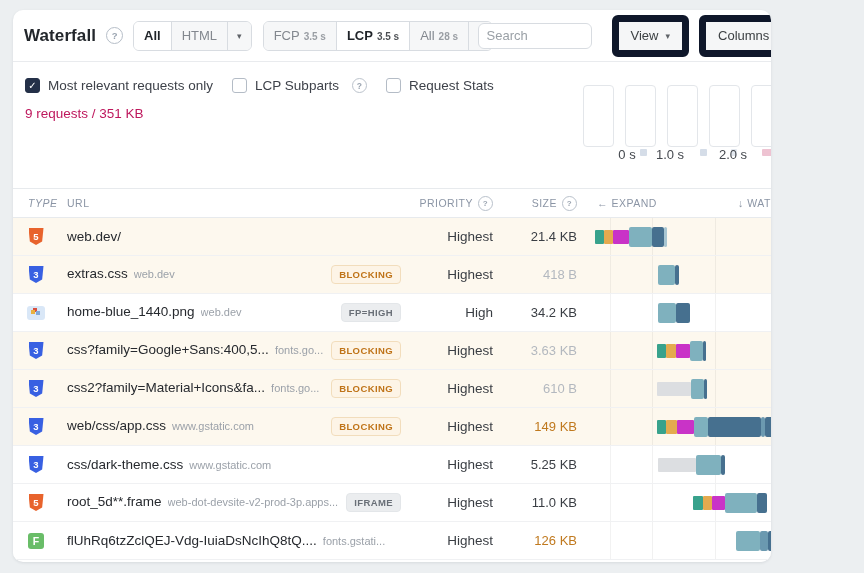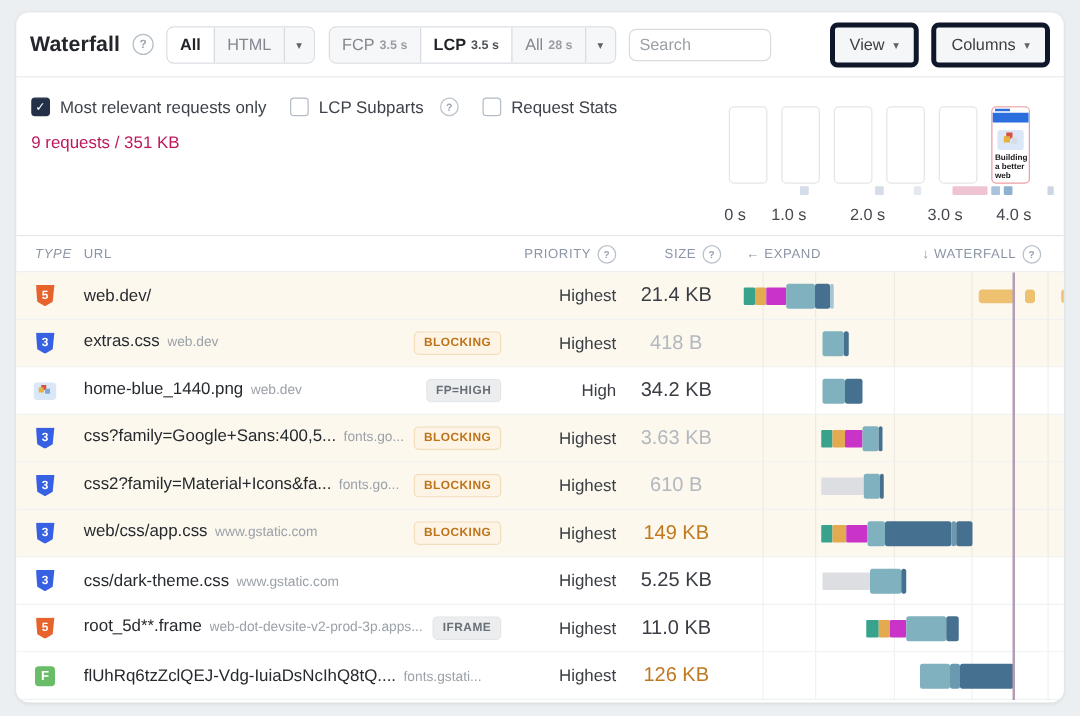--- a/index.html
+++ b/index.html
@@ -1,52 +1,52 @@
 <!DOCTYPE html>
 <html><head>
 <meta charset="utf-8">
 <style>
   html,body{margin:0;padding:0;}
   body{width:864px;height:573px;background:#eceff1;font-family:"Liberation Sans",sans-serif;position:relative;overflow:hidden;-webkit-font-smoothing:antialiased;}
-  .card{position:absolute;left:13px;top:10px;width:838px;height:552px;background:#fff;border-radius:10px;box-shadow:0 1px 3px rgba(30,40,60,.10);overflow:hidden;}
+  .card{position:absolute;left:13px;top:10px;width:758px;height:552px;background:#fff;border-radius:10px;box-shadow:0 1px 3px rgba(30,40,60,.10);overflow:hidden;}
 
   
   .toolbar{height:52px;display:flex;align-items:center;padding:0 11px;border-bottom:1px solid #e9ebee;box-sizing:border-box;gap:10px;}
   .title{font-size:17px;font-weight:bold;color:#23272c;letter-spacing:.1px;}
   .help{display:inline-flex;align-items:center;justify-content:center;width:15px;height:15px;border:1.4px solid #b6bec8;border-radius:50%;color:#9aa4b0;font-size:9.5px;font-weight:bold;flex:none;}
   .help-sm{display:inline-flex;align-items:center;justify-content:center;width:13px;height:13px;border:1.3px solid #bcc3cc;border-radius:50%;color:#9aa4b0;font-size:8.5px;font-weight:bold;margin-left:5px;flex:none;}
   .seg-group{display:flex;border:1px solid #d8dce1;border-radius:6px;overflow:hidden;height:28px;flex:none;}
   .seg{padding:0 10px;display:flex;align-items:center;gap:4px;font-size:13px;color:#83888f;background:#f6f7f8;border-left:1px solid #d8dce1;cursor:default;}
   .seg:first-child{border-left:none;}
   .seg.sel{background:#fff;color:#1f2328;font-weight:bold;}
   .seg .unit{font-size:10px;font-weight:bold;opacity:.8;margin-top:1px;}
   .seg.dd{font-size:9px;color:#5f6368;padding:0 9px;}
   .search{width:96px;height:24px;border:1px solid #d8dce1;border-radius:6px;padding:0 8px;font-size:13px;color:#333;outline:none;font-family:inherit;}
   .search::placeholder{color:#9aa0a6;}
   .spacer{flex:1;}
-  .btn{height:28px;padding:0 12px;background:#f5f6f7;border:4px solid #0f172a;border-radius:6px;display:flex;align-items:center;gap:7px;font-size:13px;color:#3c4043;flex:none;}
+  .btn{height:28px;padding:0 12px;background:#f5f6f7;border:7px solid #0f172a;border-radius:6px;display:flex;align-items:center;gap:7px;font-size:13px;color:#3c4043;flex:none;}
   .btn .caret{font-size:9px;color:#5f6368;margin-top:1px;}
 
   
   .subbar{position:relative;height:126px;}
   .controls{position:absolute;left:12px;top:16px;display:flex;gap:19px;align-items:center;}
   .chk{display:flex;align-items:center;gap:8px;font-size:13.5px;color:#3e424a;}
   .box{width:15px;height:15px;border:1.5px solid #b4bcc6;border-radius:3px;box-sizing:border-box;background:#fff;display:flex;align-items:center;justify-content:center;font-size:10px;color:#fff;flex:none;}
   .box.checked{background:#243048;border-color:#243048;}
   .summary{position:absolute;left:12px;top:44px;font-size:13.5px;color:#be185d;}
   .frame{position:absolute;width:31px;height:62px;top:23px;background:#fff;border:1px solid #e3e6ea;border-radius:4px;box-sizing:border-box;overflow:hidden;}
   .frame.last{border:1.5px solid #eb9ea6;}
   .f-head{height:4px;background:#fff;position:relative;}
   .f-head::after{content:"";position:absolute;left:2px;top:1px;width:12px;height:2px;background:#2a6fdd;}
   .f-banner{height:8px;background:#2a6fdd;}
   .f-illus{width:21px;height:16px;background:#dbe7f8;border-radius:2px;margin:6px auto 3px;position:relative;}
   .f-illus::after{content:"";position:absolute;left:5px;top:5px;width:5px;height:5px;background:#e8b13f;box-shadow:6px 1px 0 #d6dde6,2px -3px 0 #d94f3d;}
   .f-caption{font-size:6.5px;line-height:7px;font-weight:bold;color:#17181a;padding:0 2px;}
   .mark{position:absolute;top:87px;height:7px;border-radius:1px;}
-  .tlabel{position:absolute;top:102px;transform:translateX(-50%);font-size:13px;color:#45494f;}
+  .tlabel{position:absolute;top:85px;transform:translateX(-50%);font-size:13px;color:#45494f;margin-left:39px;}
 
   
   .thead{height:30px;display:grid;grid-template-columns:46px 354px 92px 75px 271px;align-items:center;border-top:1px solid #e7eaed;border-bottom:1px solid #e7eaed;font-size:10.5px;letter-spacing:.5px;color:#8b95a5;box-sizing:border-box;}
   .th{display:flex;align-items:center;gap:5px;}
   .th.r{justify-content:flex-end;}
   .th-type{padding-left:15px;font-style:italic;}
   .th-url{padding-left:8px;}
   .th-priority{padding-right:12px;}
   .th-size{padding-right:3px;}
   .th-wf{display:flex;justify-content:space-between;align-items:center;padding:0 18px 0 17px;}
@@ -55,21 +55,21 @@
   .row{height:38px;display:grid;grid-template-columns:46px 354px 92px 75px 271px;align-items:center;border-bottom:1px solid #f0f1f3;box-sizing:border-box;background:#fff;}
   .row.hl{background:#fdf8ee;}
   .cell-type{display:flex;justify-content:center;align-items:center;}
   .cell-url{display:flex;align-items:baseline;gap:6px;padding:0 12px 0 8px;overflow:hidden;text-align:center;}
   .u-name{font-size:13.5px;color:#26292e;white-space:nowrap;}
   .u-domain{font-size:11px;color:#9ba1a9;white-space:nowrap;overflow:hidden;}
   .badge{margin-left:auto;font-size:9.5px;font-weight:bold;letter-spacing:.4px;padding:3px 7px;border-radius:4px;white-space:nowrap;flex:none;}
   .badge.orange{color:#bf7318;background:#fdf4e6;border:1px solid #f2ddbc;}
   .badge.gray{color:#696f77;background:#ebedef;border:1px solid #e3e6e9;}
   .cell-priority{text-align:right;padding-right:12px;font-size:13.5px;color:#3a3e44;}
-  .cell-size{text-align:center;padding-right:3px;font-size:16px;}
+  .cell-size{text-align:right;padding-right:3px;font-size:13px;}
   .sz-normal{color:#3a3e44;} .sz-muted{color:#b3b8bf;} .sz-orange{color:#c0791e;}
   .cell-wf{position:relative;height:100%;background-image:linear-gradient(rgba(0,0,0,.05),rgba(0,0,0,.05)),linear-gradient(rgba(0,0,0,.055),rgba(0,0,0,.055)),linear-gradient(rgba(0,0,0,.055),rgba(0,0,0,.055)),linear-gradient(rgba(0,0,0,.055),rgba(0,0,0,.055)),linear-gradient(rgba(0,0,0,.055),rgba(0,0,0,.055));background-repeat:no-repeat;background-size:1px 100%,1px 100%,1px 100%,1px 100%,1px 100%;background-position:30px 0,72px 0,135px 0,197px 0,258px 0;}
   .bar{position:absolute;top:50%;transform:translateY(-50%);border-radius:1px;}
   .bar.wait,.bar.dl,.bar.dl2,.bar.tail{border-radius:2px;}
   .bar.chunk{border-radius:3px;}
   .lcp-line{position:absolute;left:797px;top:0;bottom:0;width:2px;background:#b49db6;z-index:6;}
 
   
   .shield{width:15px;height:17px;clip-path:polygon(0 0,100% 0,91% 79%,50% 100%,9% 79%);display:flex;align-items:flex-start;justify-content:center;color:#fff;font-size:9.5px;font-weight:bold;padding-top:2.5px;box-sizing:border-box;}
   .shield.html{background:#e8632c;}

